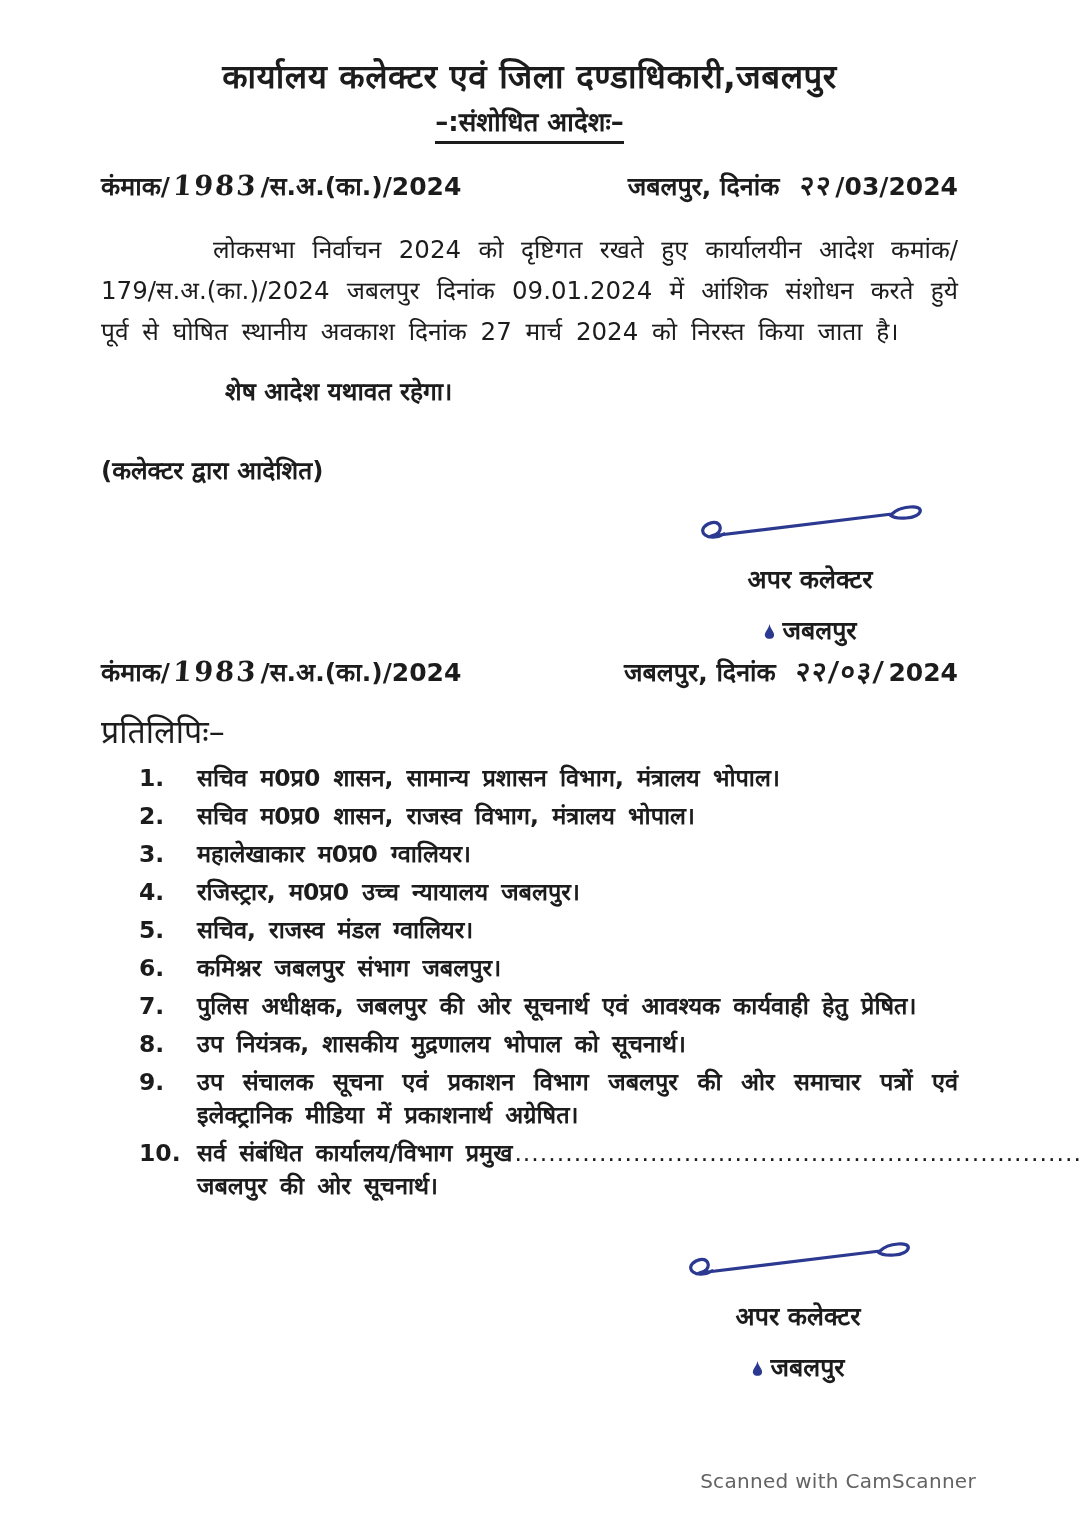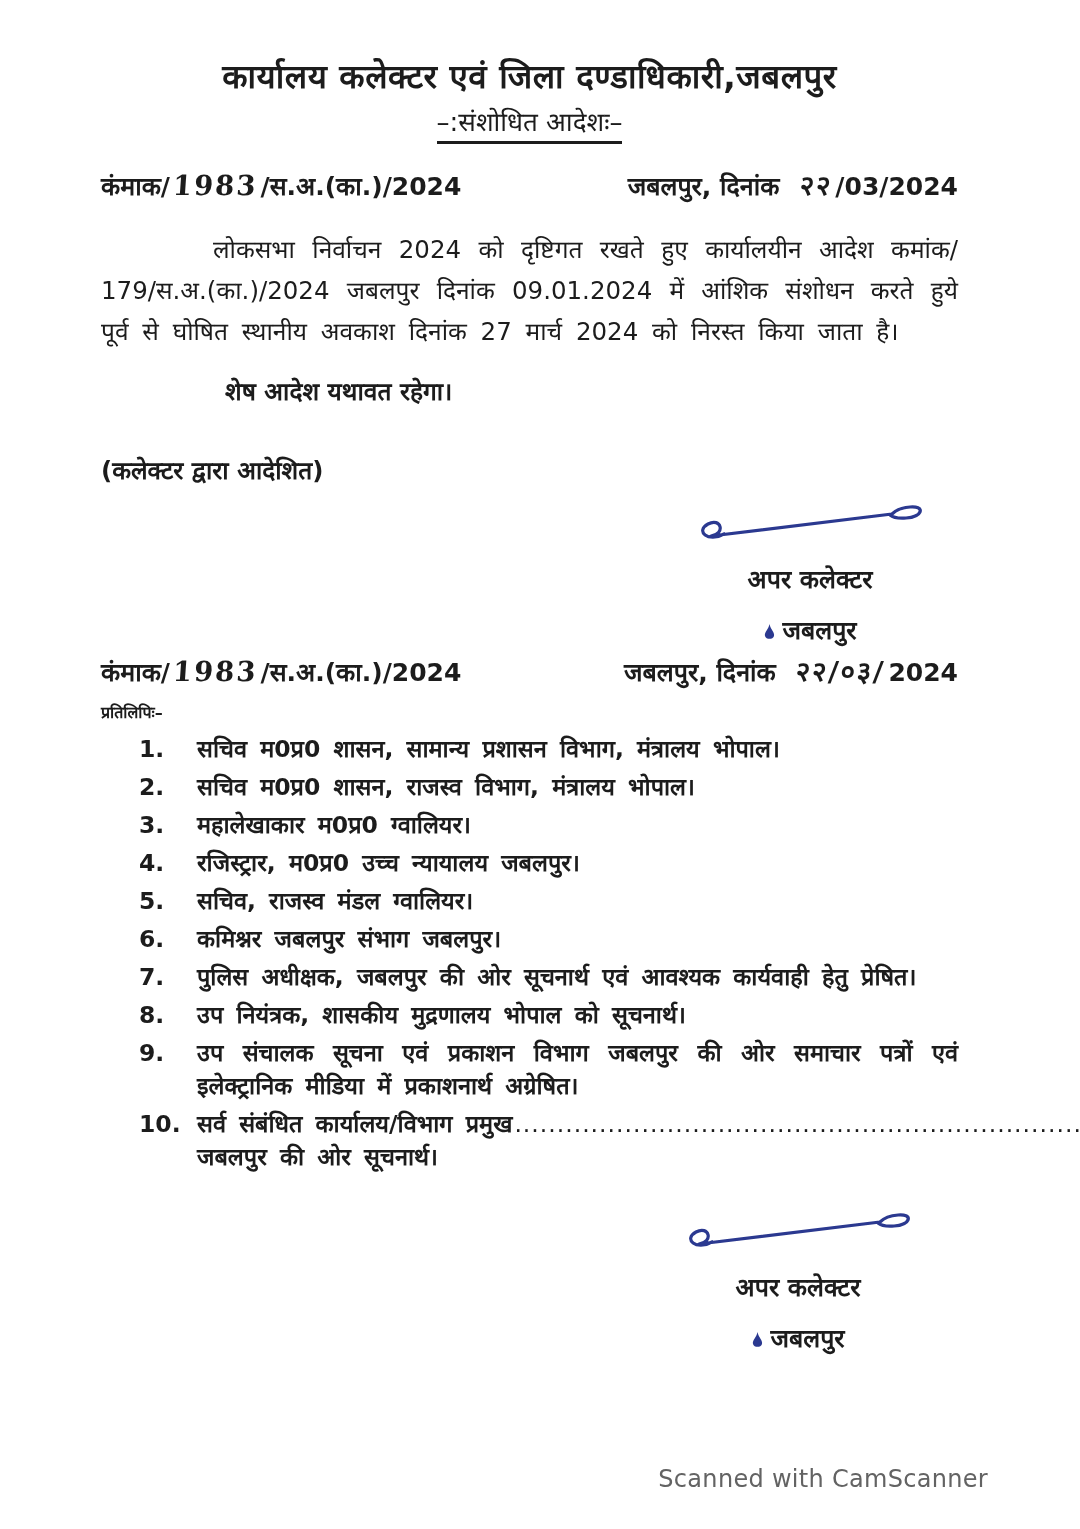--- a/index.html
+++ b/index.html
@@ -19,21 +19,21 @@
     text-align: center;
     font-size: 33px;
     font-weight: bold;
     letter-spacing: 0.5px;
     line-height: 1.25;
   }
   .subtitle-wrap { text-align: center; margin-top: 6px; }
   .subtitle {
     display: inline-block;
     font-size: 26px;
-    font-weight: normal;
+    font-weight: bold;
     border-bottom: 3px solid #1c1c1c;
     padding-bottom: 2px;
   }
   .ref-row {
     display: flex;
     justify-content: space-between;
     align-items: baseline;
     margin-top: 22px;
     font-size: 25px;
     font-weight: bold;
@@ -77,23 +77,23 @@
     text-align: center;
   }
   .sig-block.first { margin-top: 14px; }
   .sig-block.second { margin-top: 34px; margin-right: 30px; }
   .sig-stroke { display: block; margin: 0 auto -2px auto; }
   .sig-title { font-size: 25px; font-weight: bold; margin-top: 19px; }
   .sig-place { font-size: 25px; font-weight: bold; margin-top: 17px; }
   .drop-icon { display: inline-block; vertical-align: -2px; margin-right: 6px; }
   .ref-row.second { margin-top: 6px; }
   .copies-heading {
-    font-size: 16px;
-    font-weight: bold;
-    margin-top: 12px;
+    font-size: 32px;
+    font-weight: normal;
+    margin-top: 20px;
   }
   .copy-list { margin-top: 10px; padding-left: 38px; }
   .copy-item {
     display: flex;
     align-items: flex-start;
     font-size: 23.5px;
     font-weight: bold;
     line-height: 33px;
     margin-bottom: 5px;
   }
@@ -103,23 +103,23 @@
   .leader {
     flex: 1;
     overflow: hidden;
     white-space: nowrap;
     letter-spacing: 1px;
     margin: 0 2px;
     font-weight: normal;
   }
   .footer {
     position: absolute;
-    right: 92px;
+    right: 104px;
     bottom: 36px;
-    font-size: 24px;
+    font-size: 20px;
     color: #636363;
     font-weight: normal;
     letter-spacing: 0.3px;
   }
 </style>
 </head>
 <body>
 
 <div class="page">
 

